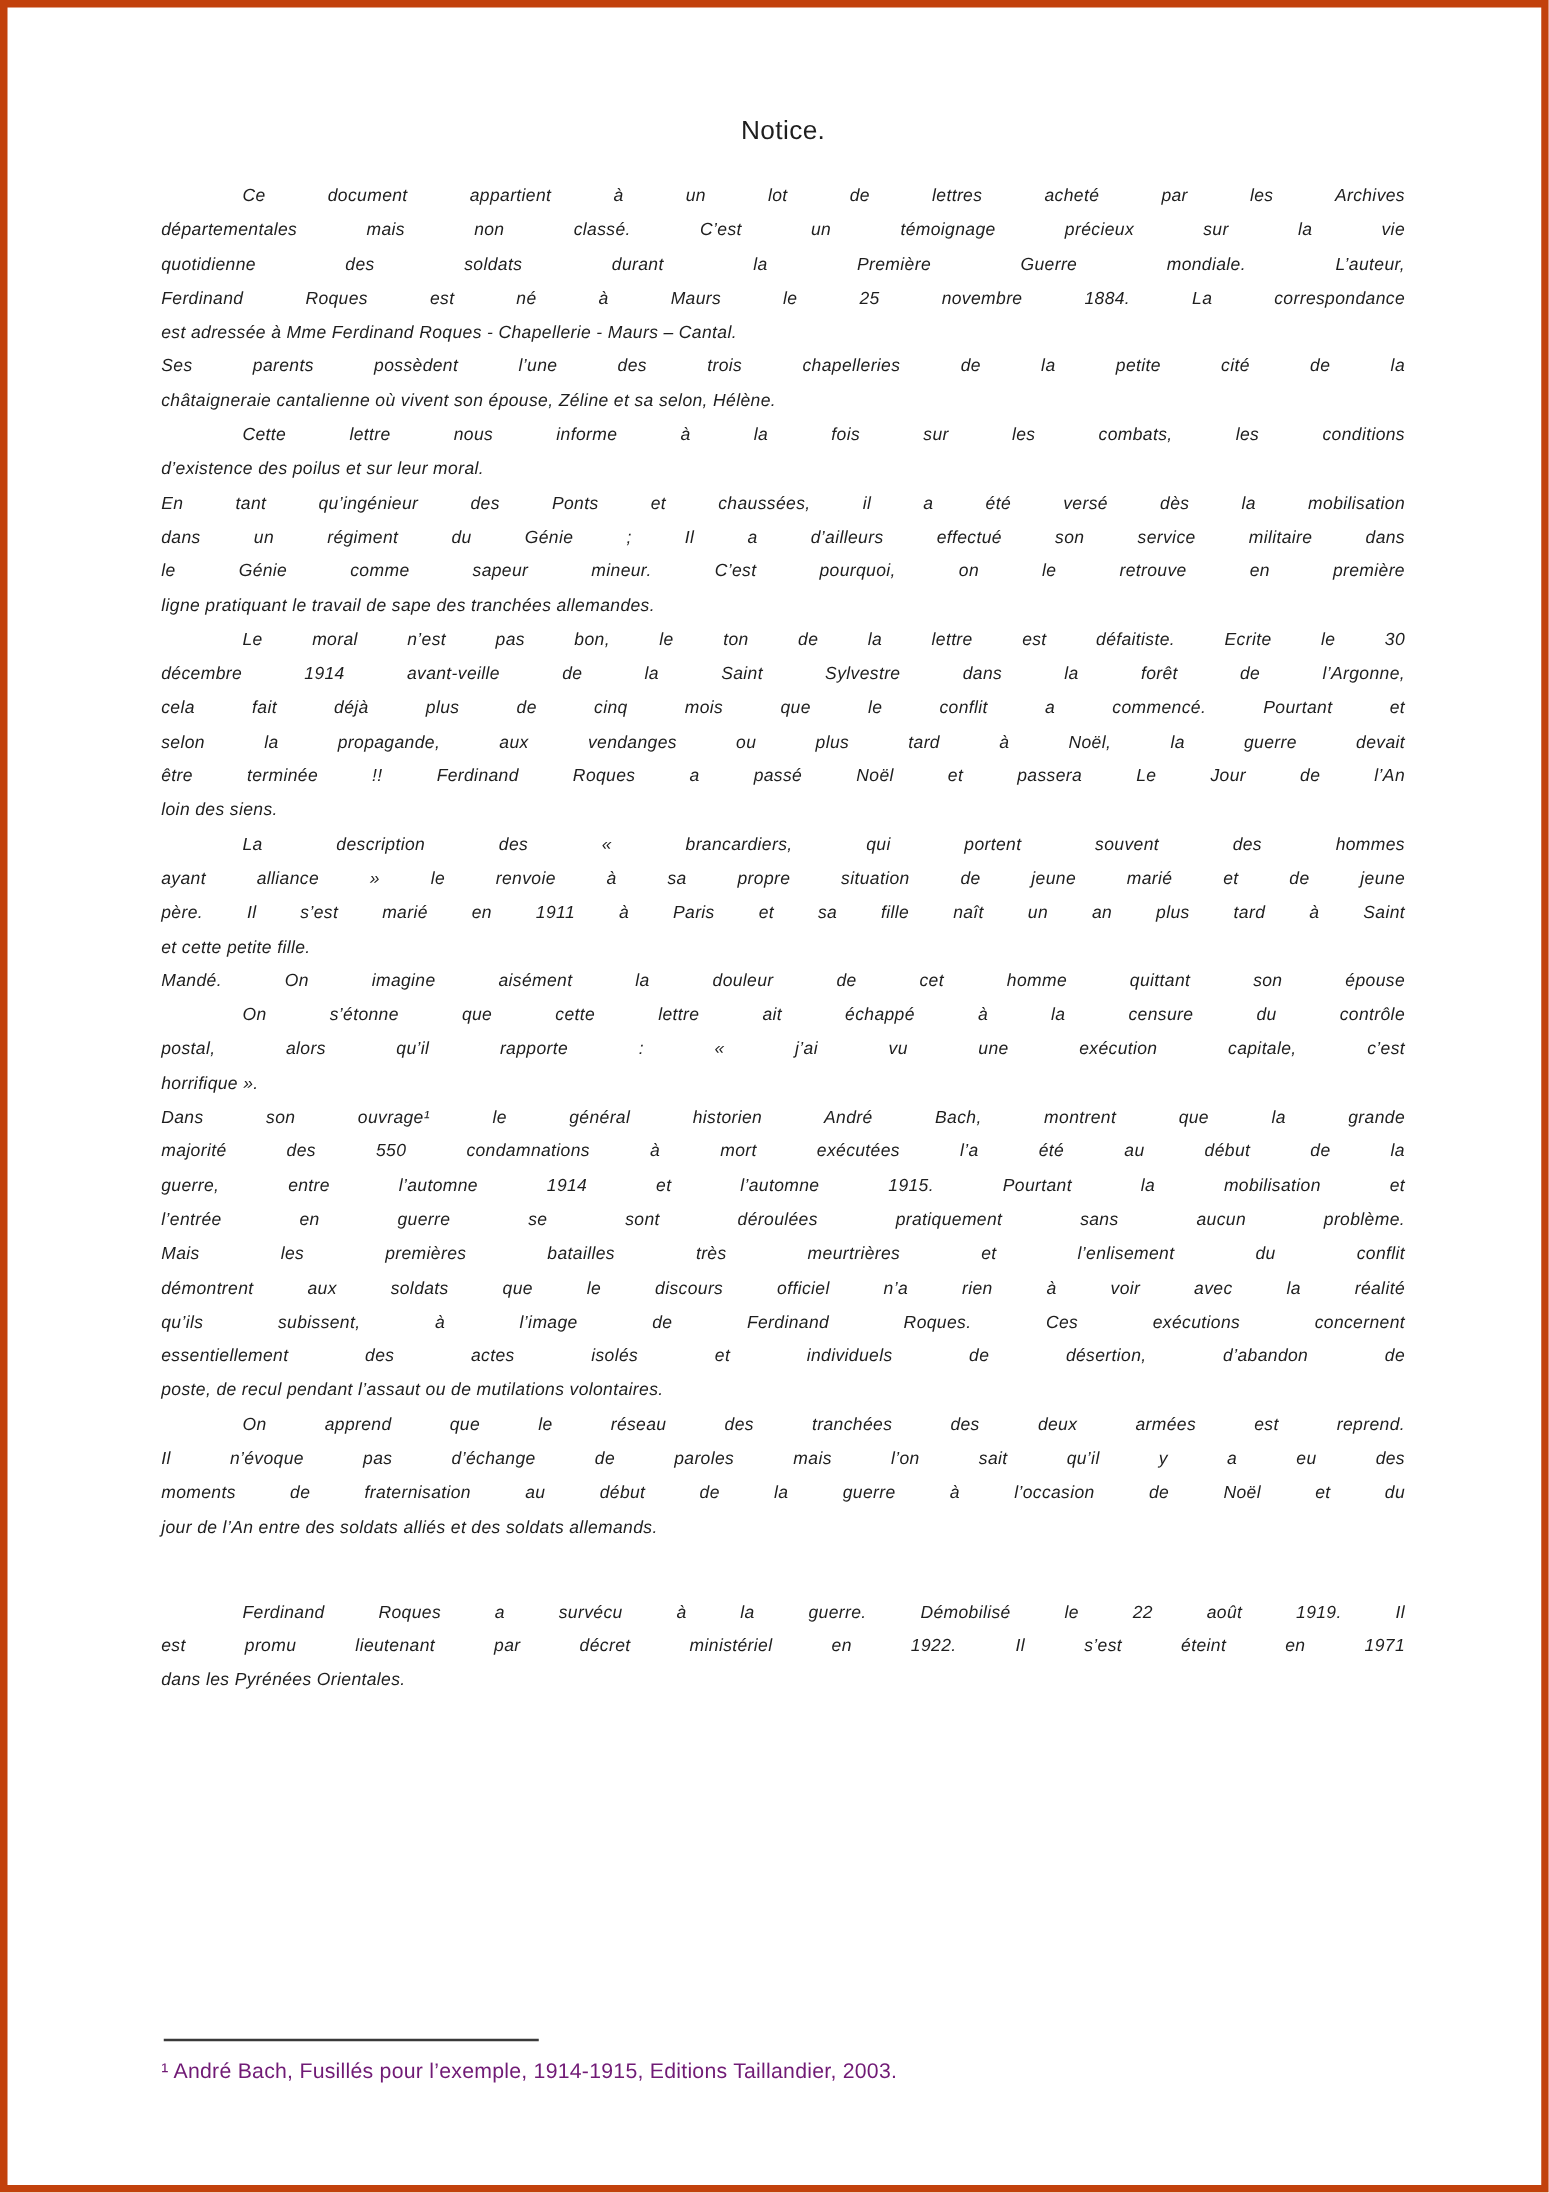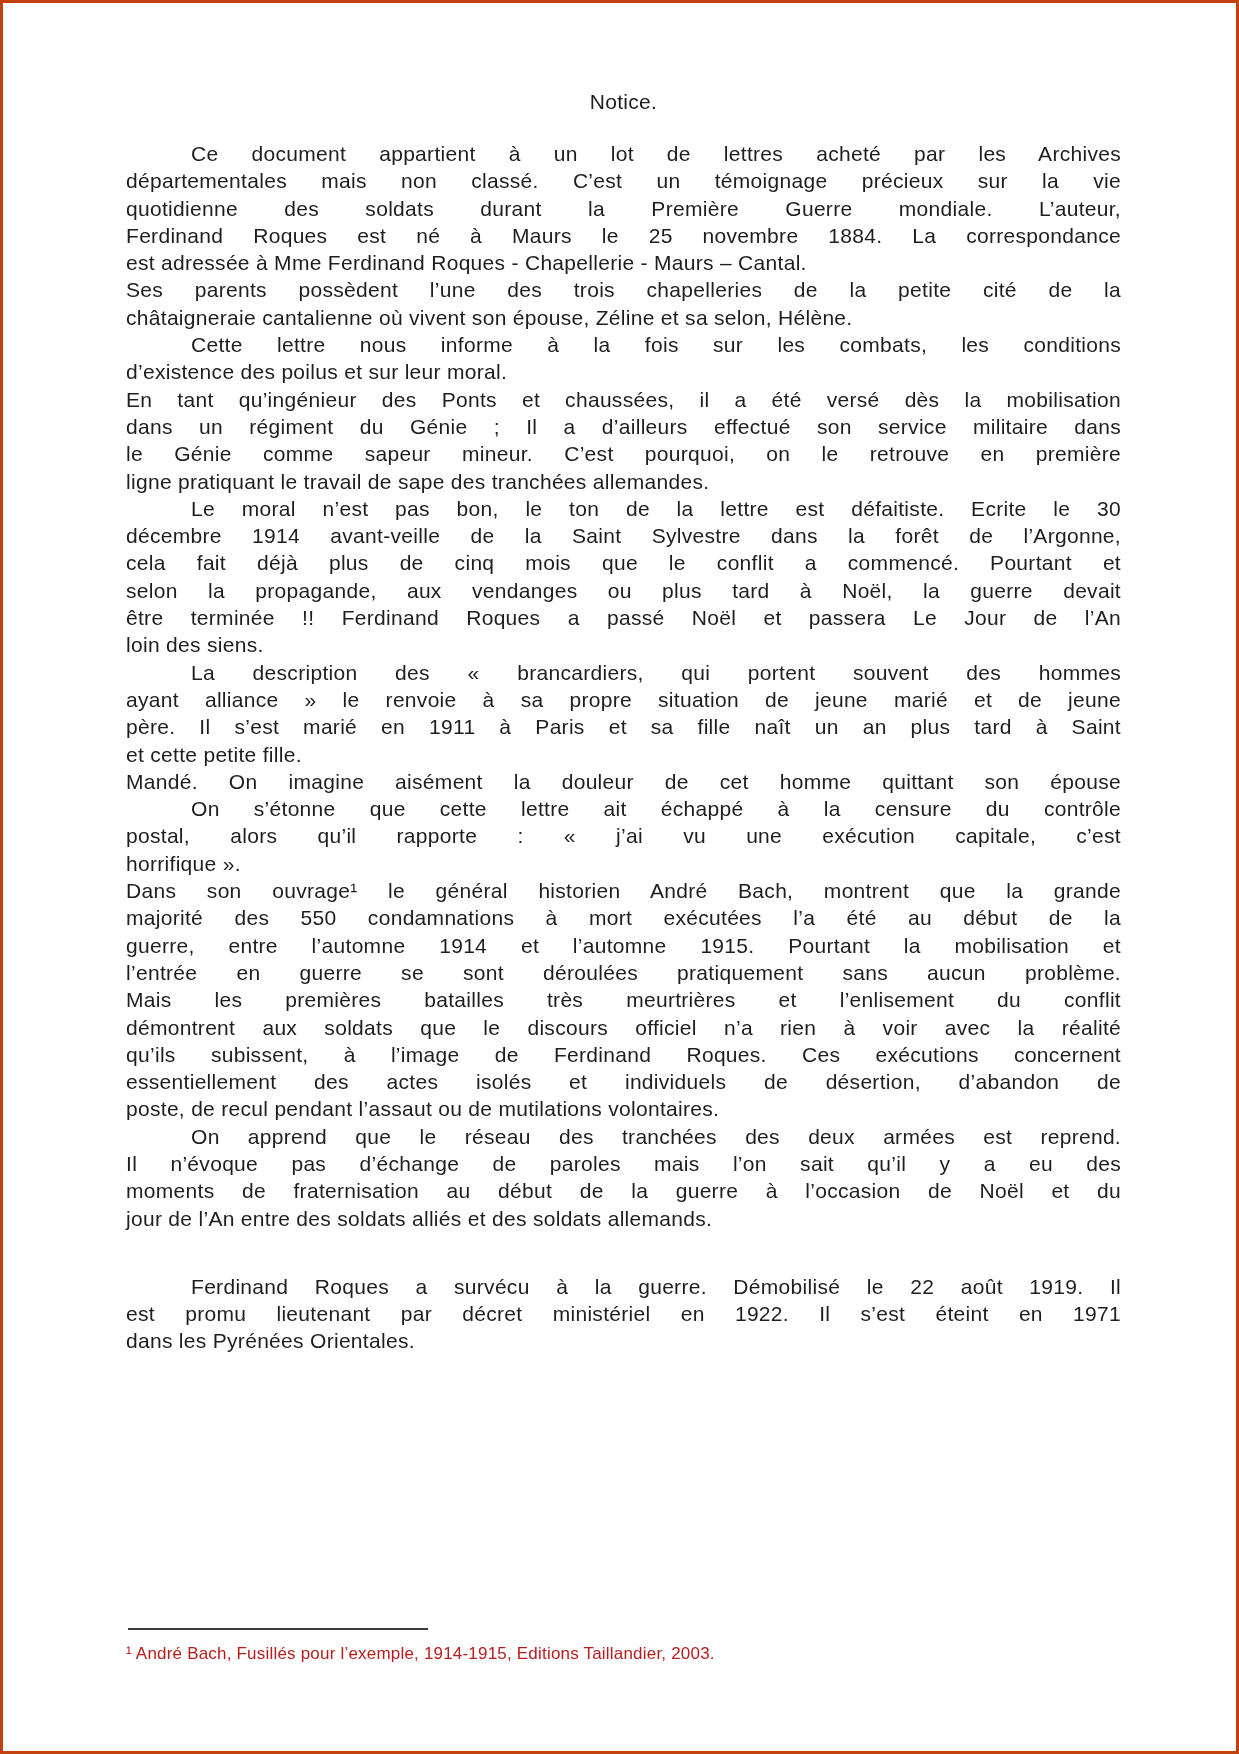--- a/index.html
+++ b/index.html
@@ -5,21 +5,21 @@
   html, body {
     margin: 0;
     padding: 0;
     background: #ffffff;
   }
   .page {
     position: relative;
     width: 1239px;
     height: 1754px;
     background: #ffffff;
-    border: 3px solid #c2410c;
+    border: 6px solid #c2410c;
     box-sizing: border-box;
     overflow: hidden;
     font-family: "Liberation Sans", "DejaVu Sans", sans-serif;
     color: #1e1e1e;
   }
   .content {
     position: absolute;
     left: 123px;
     top: 85px;
     width: 995px;
@@ -32,25 +32,26 @@
     margin: 0 0 25px 0;
     letter-spacing: 0.3px;
   }
   .para {
     margin: 0;
   }
   .para.spacer-before {
     margin-top: 41px;
   }
   .line {
-    font-size: 21px;
+    font-size: 14px;
     line-height: 27.3px;
     letter-spacing: 0.3px;
     text-align: justify;
     text-align-last: justify;
+    font-style: italic;
   }
   .line.last {
     text-align: right;
     text-align-last: left;
   }
   .line.indent {
     text-indent: 65px;
   }
   .footnote-area {
     position: absolute;
@@ -61,21 +62,21 @@
   .footnote-rule {
     width: 300px;
     height: 0;
     border-top: 2px solid #3a3a3a;
     margin: 0 0 13px 2px;
   }
   .footnote-text {
     font-size: 17px;
     line-height: 22px;
     letter-spacing: 0.2px;
-    color: #b91c1c;
+    color: #701a75;
   }
 </style>
 </head>
 <body>
 
 <div class="page">
 
   <div class="content">
     <h1 class="doc-title">Notice.</h1>
 

